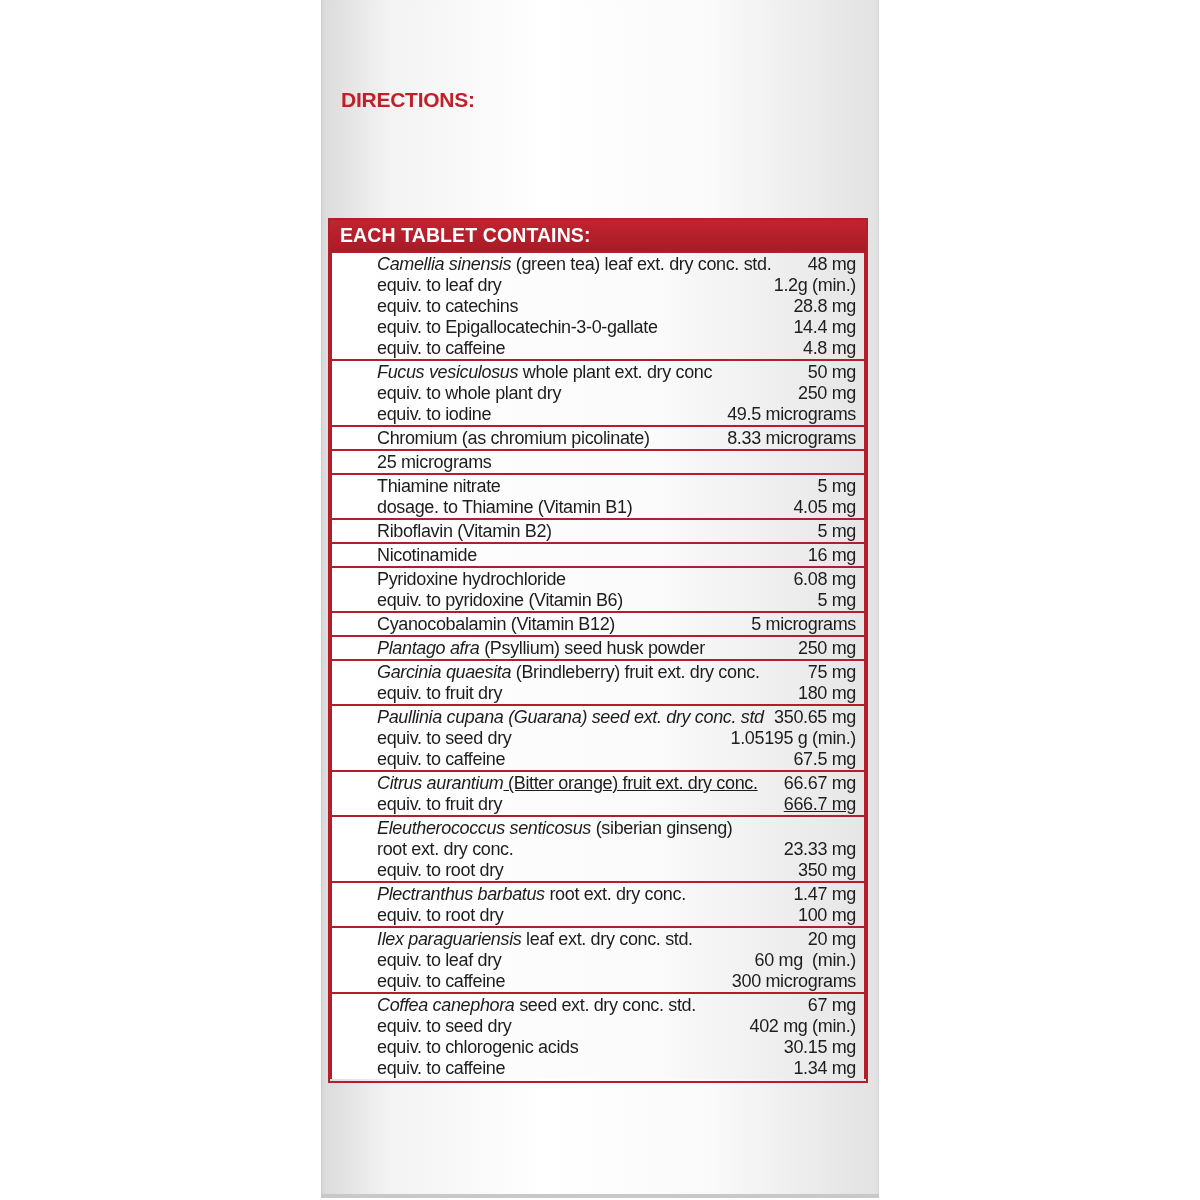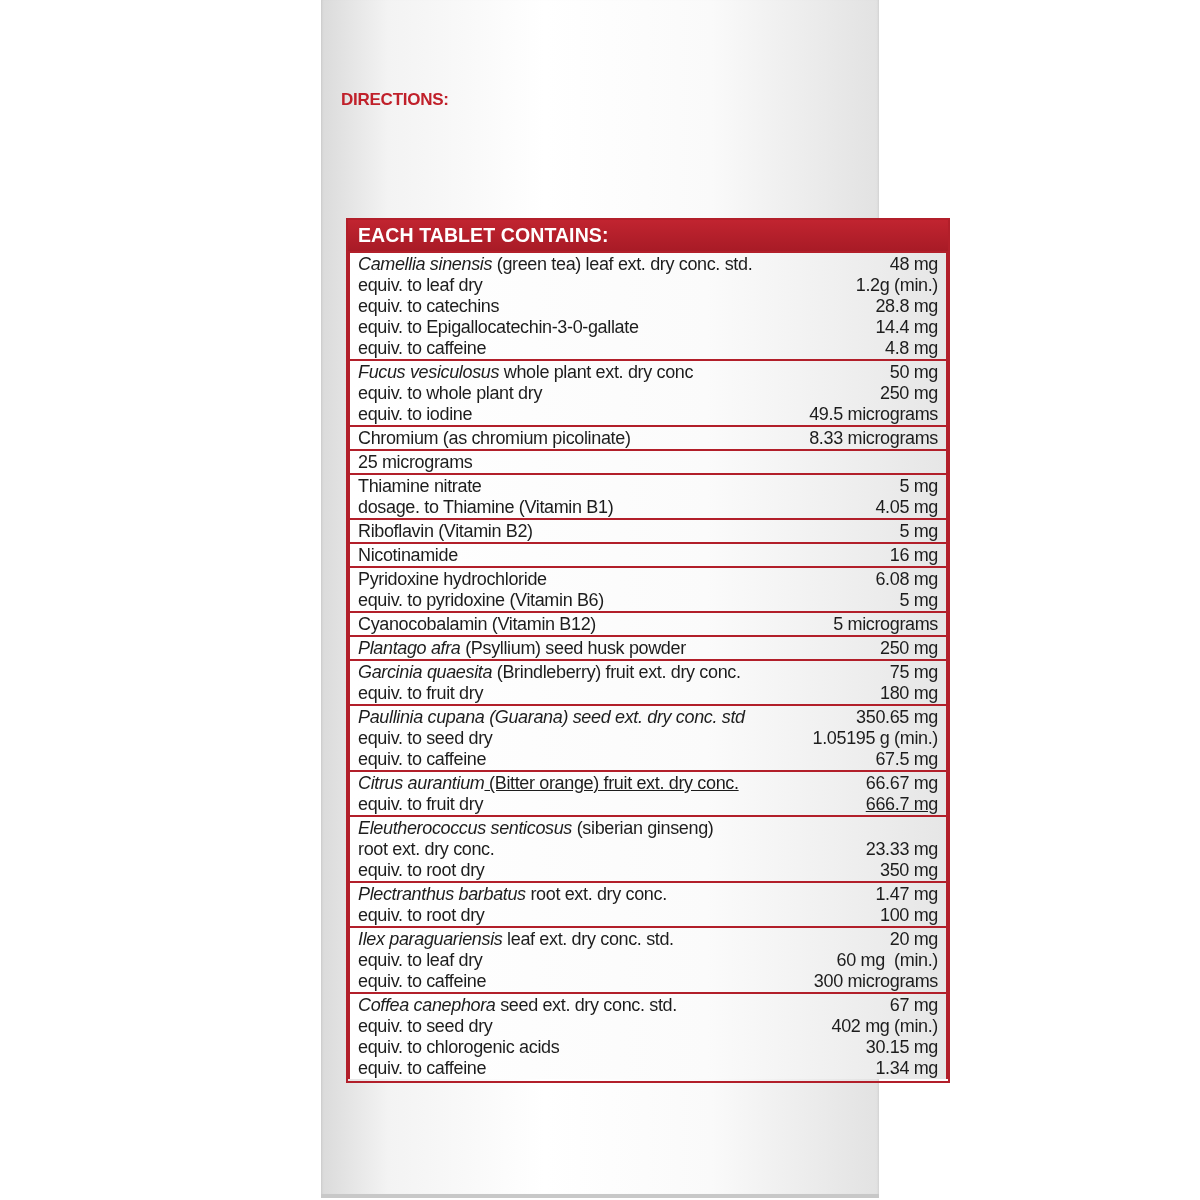--- a/index.html
+++ b/index.html
@@ -10,37 +10,37 @@
   .panel {
     position:absolute; left:321px; top:0; width:558px; height:1198px;
     background: linear-gradient(90deg, #dadada 0%, #f3f3f3 12%, #ffffff 40%, #fafafa 70%, #e2e2e2 100%);
     box-shadow: inset 0 -2px 3px rgba(0,0,0,0.15);
   }
   .panel-bottom { position:absolute; left:0; right:0; bottom:0; height:4px; background:#c8c8c8; }
   .directions {
     position:absolute; left:20px; top:88px; width:525px;
     font-size:19.5px; line-height:24.6px; color:#1d1d1d; letter-spacing:-0.25px;
   }
-  .directions-title { color:#c0202a; font-weight:bold; font-size:17px; }
+  .directions-title { color:#c0202a; font-weight:bold; font-size:21px; }
   .directions b { font-weight:bold; }
   .box {
-    position:absolute; left:25px; top:218px; width:604px;
+    position:absolute; left:7px; top:218px; width:540px;
     border:2px solid #b21f2a; box-sizing:border-box;
   }
   .box-header {
     background:linear-gradient(180deg,#c12430 0%, #a81b26 100%); color:#ffffff; font-weight:bold;
     font-size:19.5px; height:31px; line-height:31px; padding-left:10px; letter-spacing:0.1px;
   }
   .rows { background:#b21f2a; padding:2px 2px 0 2px; }
   .row {
     background: linear-gradient(90deg, #ffffff 0%, #fbfbfb 60%, #e6e6e6 100%);
     margin-bottom:2px; padding:1px 8px 0 8px;
     font-size:18px; line-height:21px; color:#1d1d1d; letter-spacing:-0.35px;
   }
-  .line { display:flex; justify-content:space-between; white-space:nowrap; }
+  .line { display:flex; justify-content:space-between; white-space:nowrap;margin-left:37px; }
   .line .v { text-align:left; }
   i { font-style:italic; }
 </style>
 </head>
 <body>
 
 <div class="panel">
   <div class="directions">
     <div class="directions-title">DIRECTIONS:</div>
   </div>

